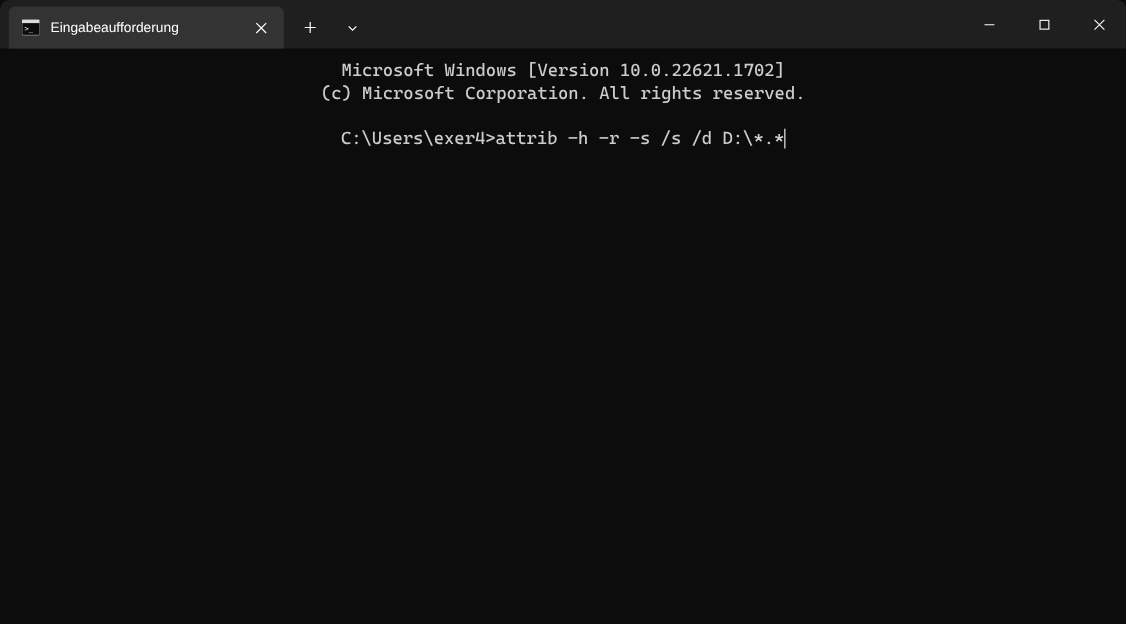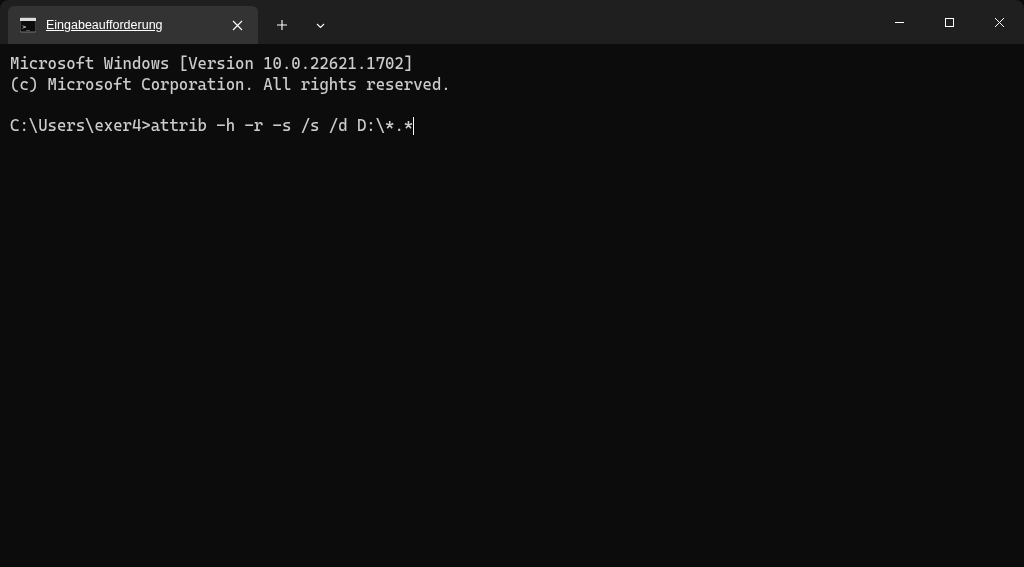--- a/index.html
+++ b/index.html
@@ -39,21 +39,20 @@
       align-items: center;
       justify-content: center;
     }
     .tab-icon svg { width: 16px; height: 16px; }
     .tab-title {
       font-family: 'Segoe UI', sans-serif;
       font-size: 12.5px;
       color: #ffffff;
       flex: 1;
       white-space: nowrap;
-      text-decoration: underline;
     }
     .tab-close {
       width: 22px;
       height: 22px;
       display: flex;
       align-items: center;
       justify-content: center;
       border-radius: 3px;
       color: #ffffff;
       cursor: pointer;
@@ -87,20 +86,21 @@
       color: #ffffff;
       cursor: pointer;
     }
     .terminal-content {
       padding: 10px 10px;
       font-size: 16px;
       line-height: 1.3;
       white-space: pre;
       font-family: 'Cascadia Mono', Consolas, monospace;
       color: #cccccc;
+      text-align: center;
     }
     .cursor {
       display: inline-block;
       width: 0;
       border-right: 1px solid #ffffff;
       height: 1.15em;
       vertical-align: text-bottom;
     }
   </style>
 </head>

